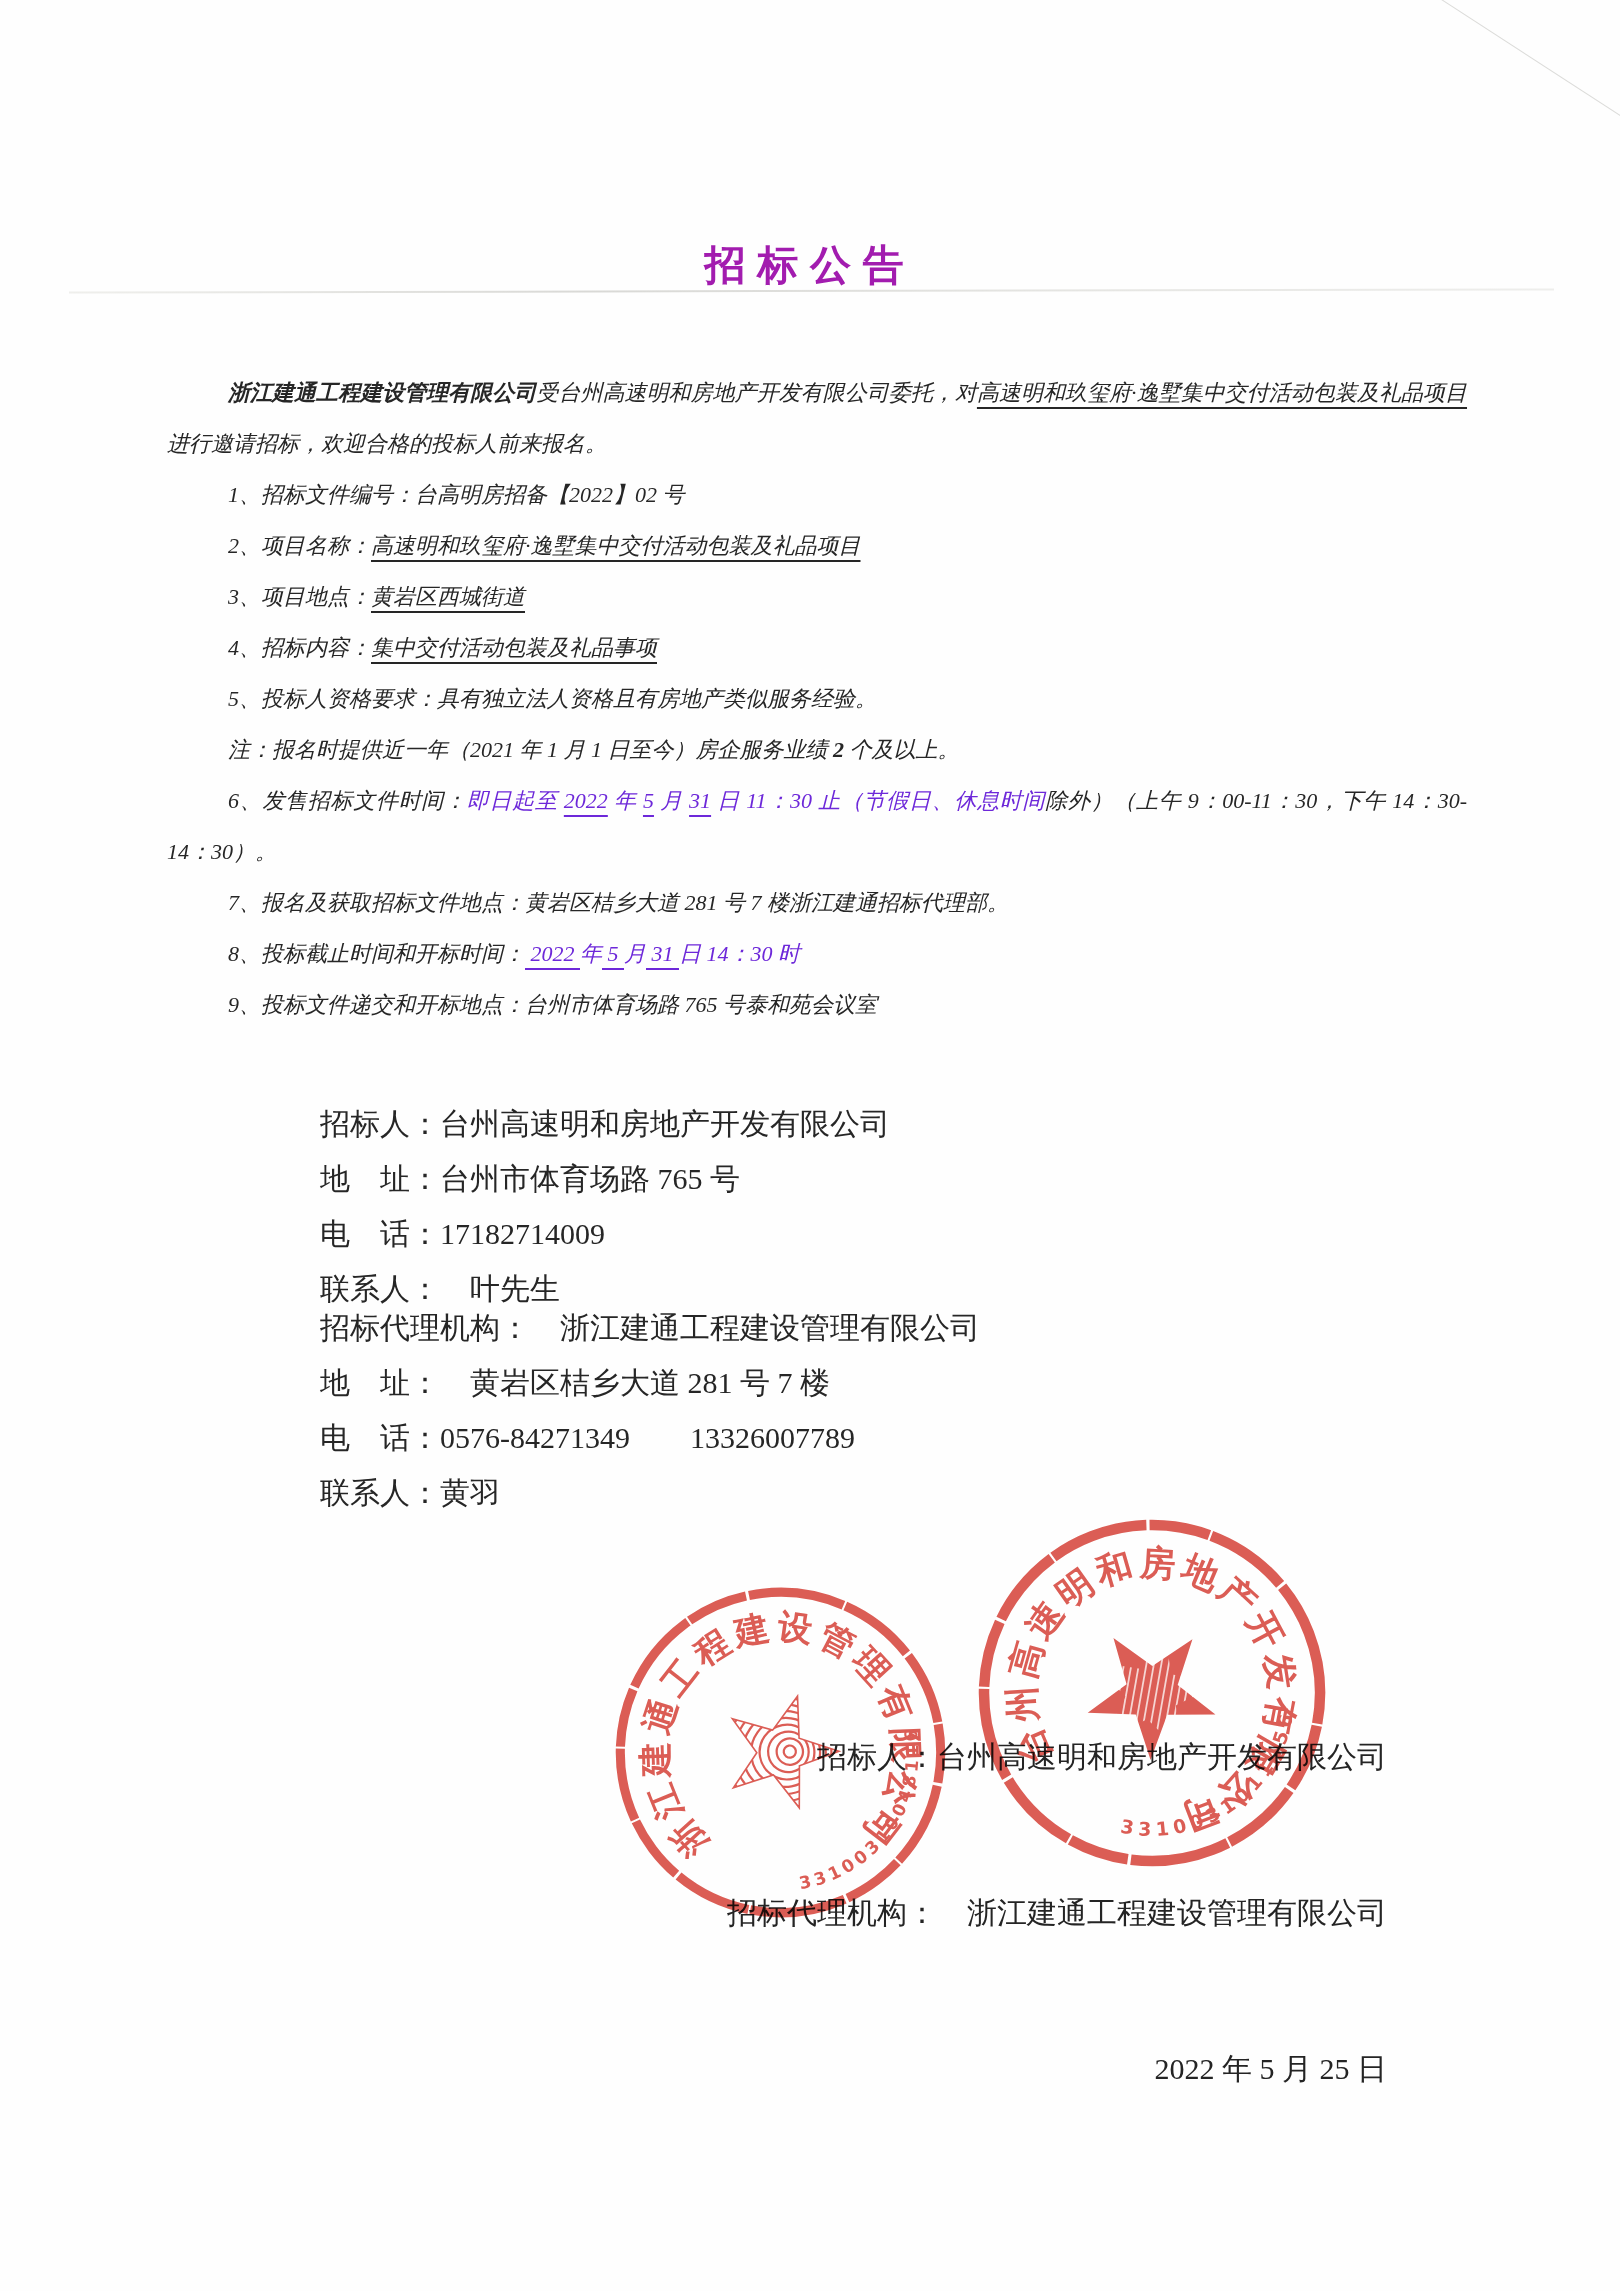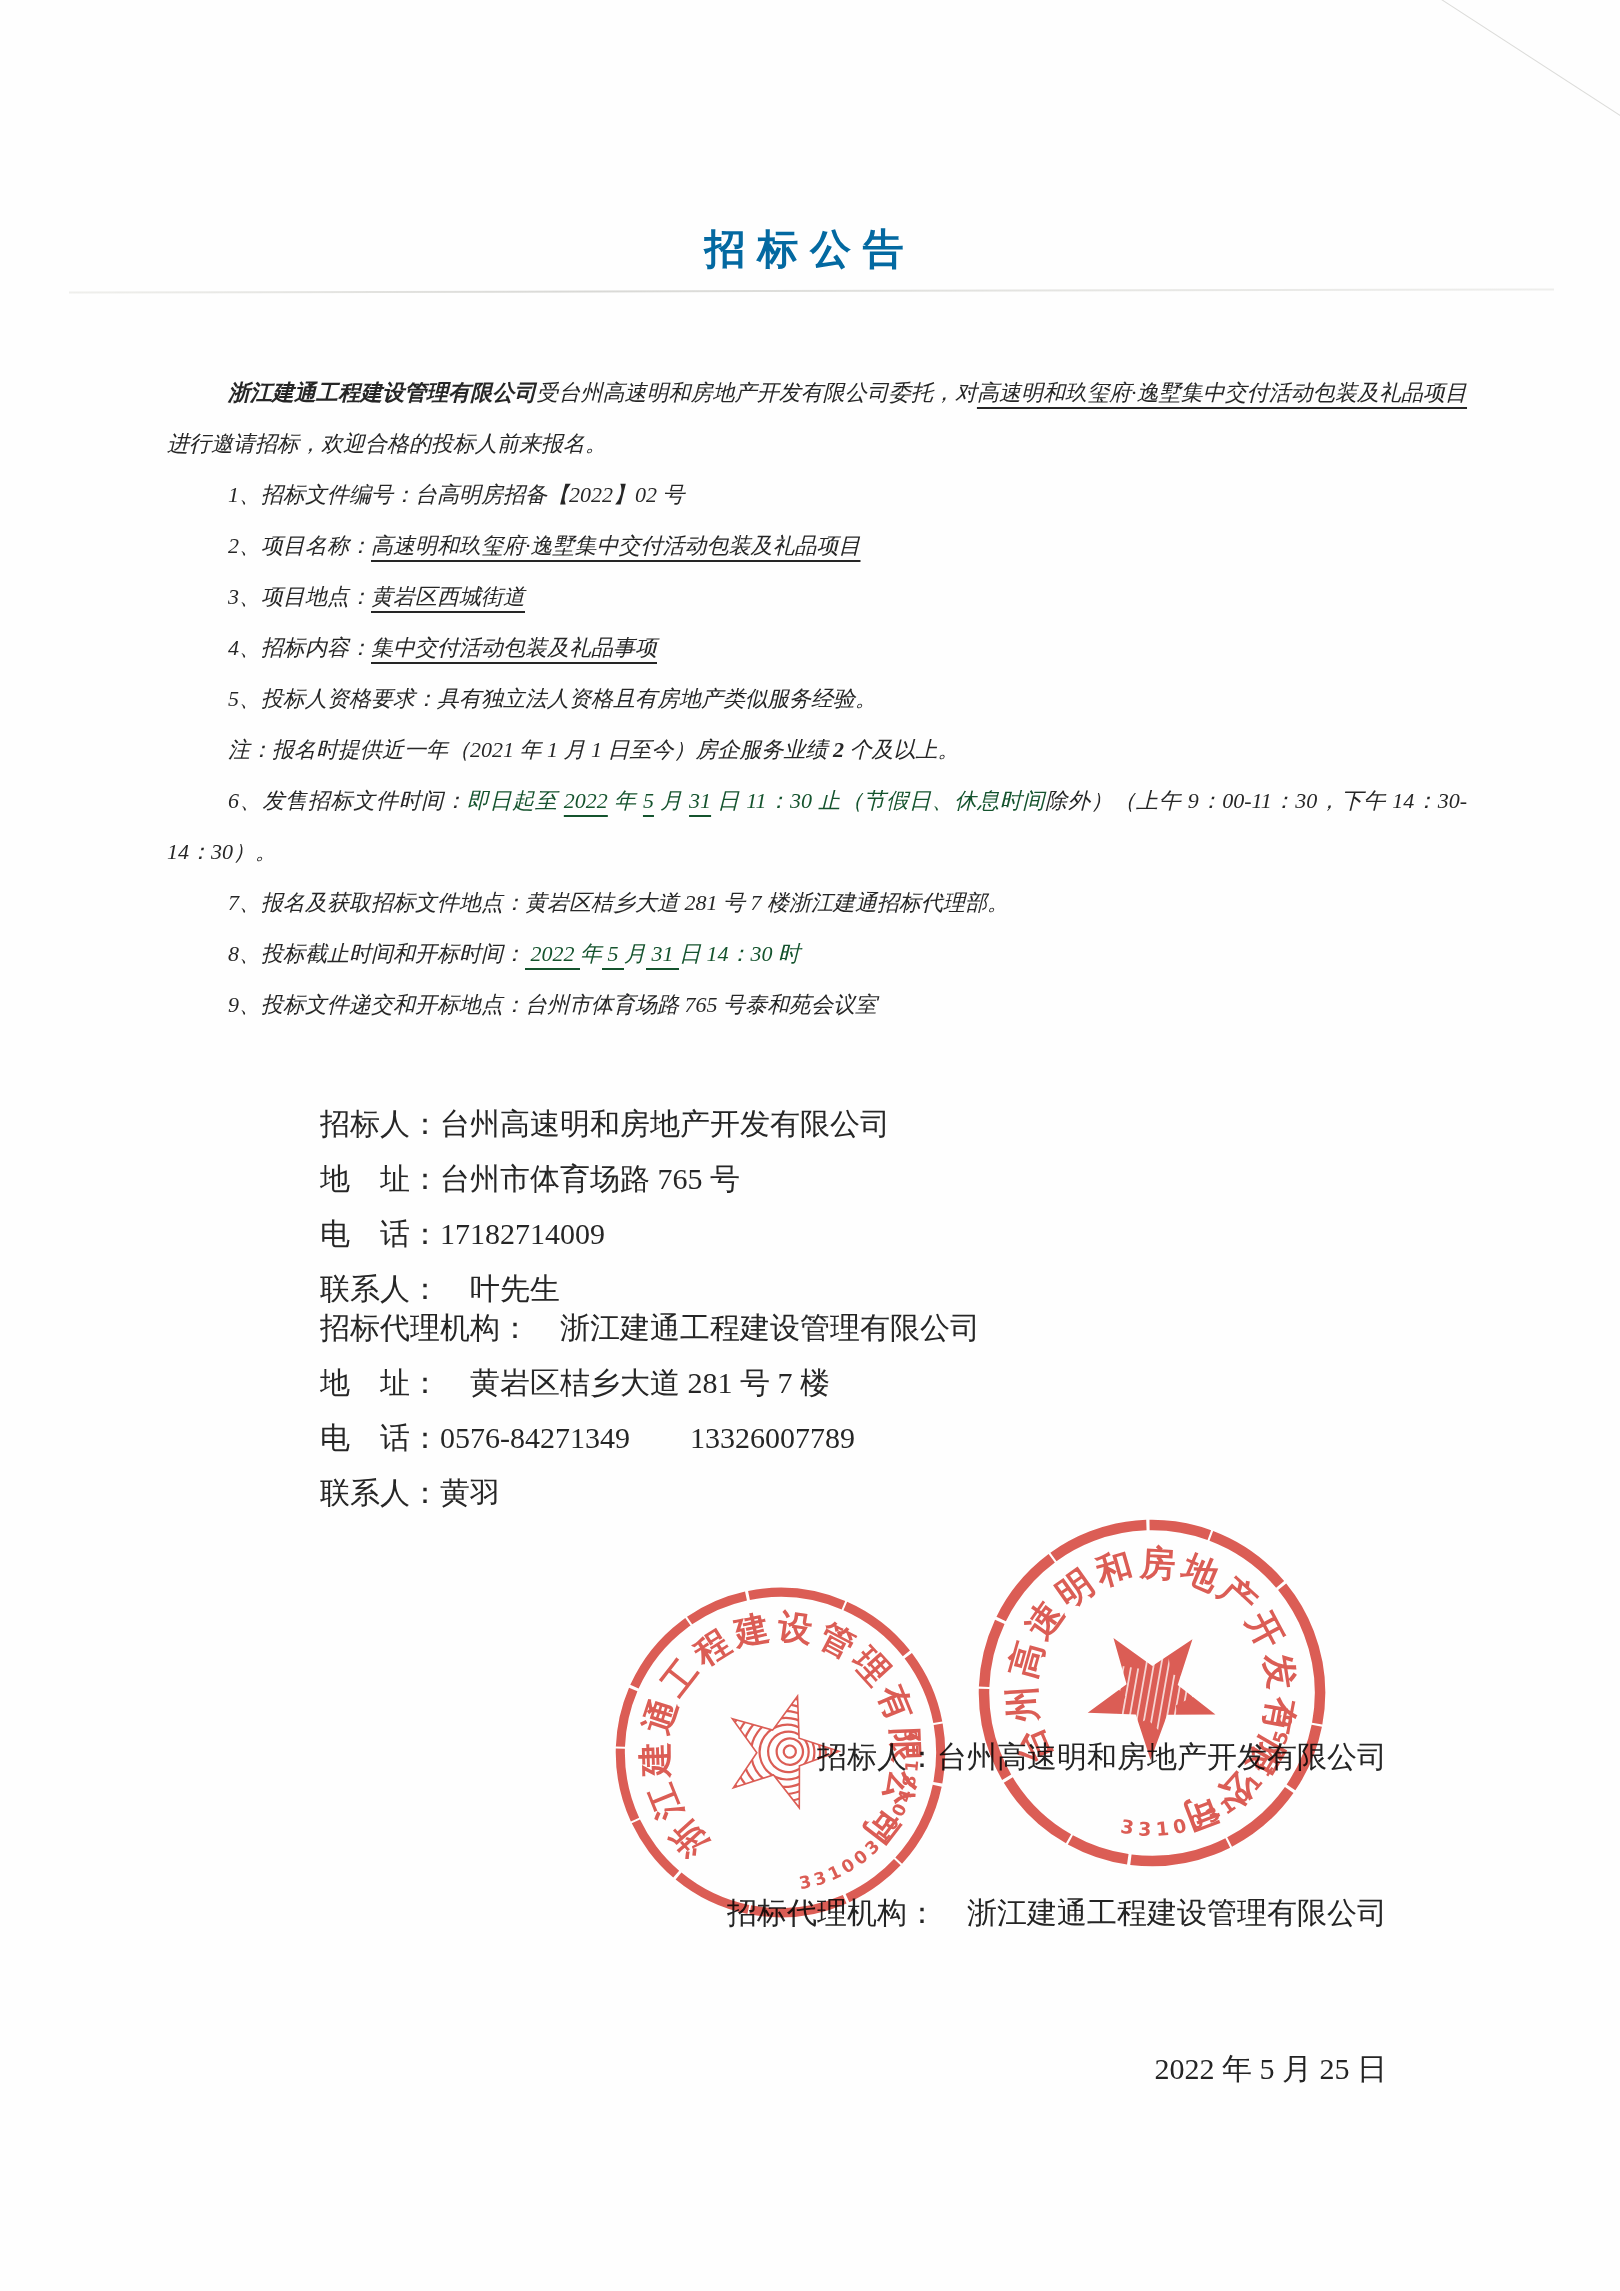--- a/index.html
+++ b/index.html
@@ -2,40 +2,40 @@
 <html><head>
 <meta charset="utf-8">
 <style>
   html,body{margin:0;padding:0;background:#888;}
   .page{
     position:relative;width:1620px;height:2292px;background:#fefefe;
     font-family:"Liberation Serif","DejaVu Serif",serif;color:#262626;
     overflow:hidden;margin:0 auto;
   }
   .doc-title{
-    position:absolute;top:222px;left:0;width:100%;text-align:center;
-    font-size:41px;font-weight:700;letter-spacing:11.8px;color:#0369a1;
+    position:absolute;top:238px;left:0;width:100%;text-align:center;
+    font-size:41px;font-weight:700;letter-spacing:11.8px;color:#a21caf;
   }
   .title-rule{
     position:absolute;top:290px;left:69px;width:1485px;height:2px;
     background:linear-gradient(90deg,#efefec,#d9d9d6 35%,#e6e6e3 70%,#eeeeec);
     transform:rotate(-0.12deg);
   }
   .scan-artifact{
     position:absolute;top:51px;right:-29px;width:255px;height:1px;
     background:#dcdcda;transform:rotate(33deg);
   }
   .flow{
     position:absolute;left:167px;top:367px;width:1300px;
     font-size:22px;line-height:51px;text-align:justify;font-style:italic;
   }
   .para{margin:0;text-indent:61px;}
   .u{text-decoration:underline;text-underline-offset:6.9px;text-decoration-thickness:1.5px;}
   .b{font-weight:700;}
-  .light{color:#14532d;}
+  .light{color:#6d28d9;}
   .contact{position:absolute;left:272px;font-size:30px;margin-left:48px;}
   .contact .crow{height:55px;line-height:55px;white-space:pre;}
   #contact-bidder{top:1096px;}
   #contact-agency{top:1300px;}
   .sig{
     position:absolute;right:233px;top:1627px;text-align:right;
     font-size:30px;line-height:52px;white-space:pre;color:#242424;
   }
   .stamp{position:absolute;mix-blend-mode:multiply;opacity:.9;pointer-events:none;}
   #stamp-agency{left:598px;top:1570px;width:365px;height:365px;transform:rotate(-37deg);}

